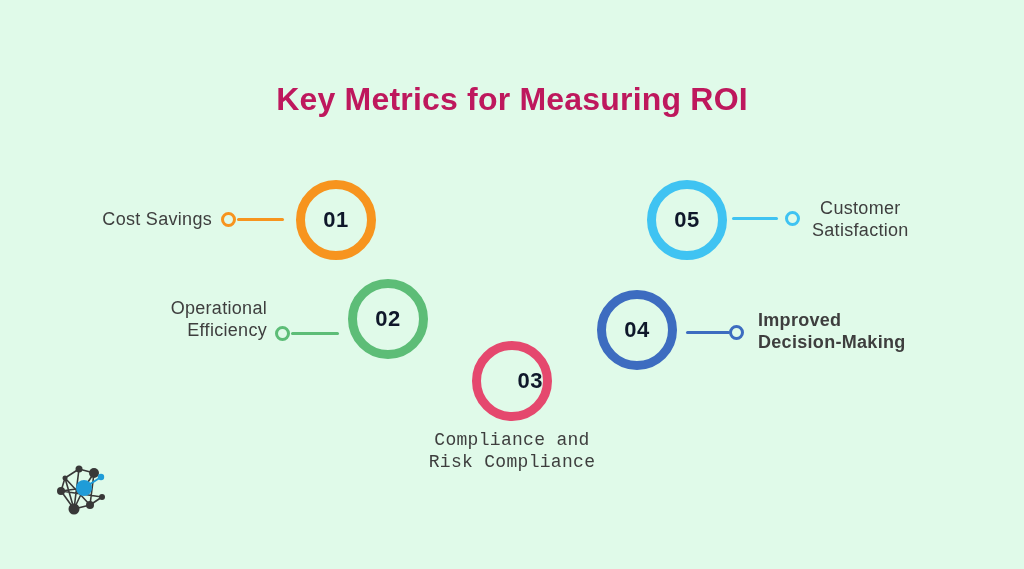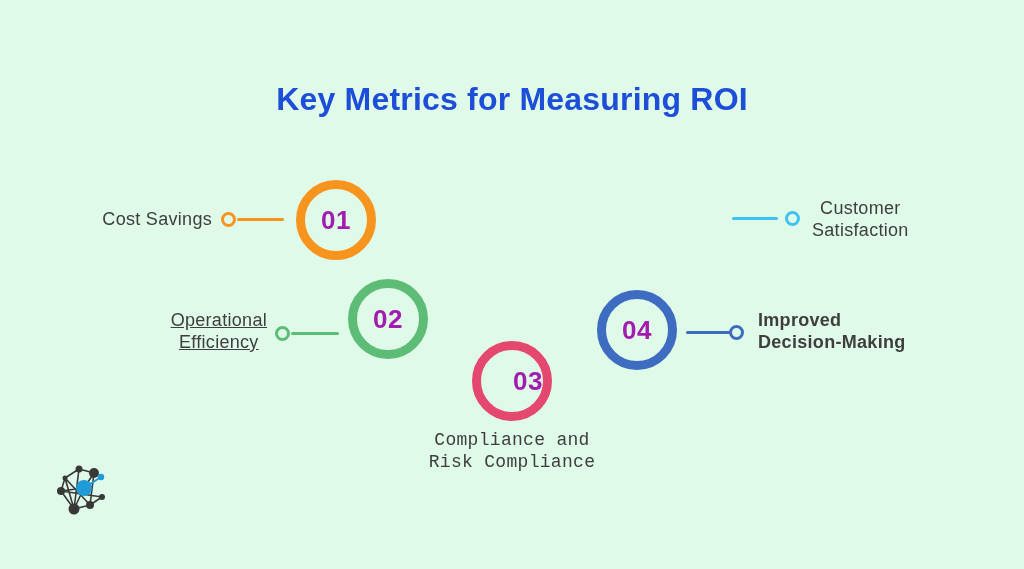--- a/index.html
+++ b/index.html
@@ -15,44 +15,44 @@
 
   .title {
     position: absolute;
     left: 0; right: 0;
     top: 80px;
     margin: 0;
     text-align: center;
     font-size: 32px;
     line-height: 38px;
     font-weight: 800;
-    color: #1d4ed8;
+    color: #be185d;
     letter-spacing: 0.2px;
   }
 
   
   .ring {
     position: absolute;
     width: 62px; height: 62px;
     border: 9px solid var(--c, #888);
     border-radius: 50%;
     display: flex;
     align-items: center;
     justify-content: center;
   }
   .ring-1 { left: 296px; top: 180px; }
   .ring-2 { left: 348px; top: 279px; }
   .ring-3 { left: 472px; top: 341px; justify-content: flex-end; }
   .ring-4 { left: 597px; top: 290px; }
   .ring-5 { left: 647px; top: 180px; }
 
   .num {
-    font-size: 26px;
+    font-size: 22px;
     font-weight: 700;
-    color: #a21caf;
+    color: #0f172a;
     letter-spacing: 0.5px;
   }
 
   
   .line {
     position: absolute;
     height: 3px;
     border-radius: 2px;
     background: var(--c, #888);
   }
@@ -75,21 +75,21 @@
 
   
   .label {
     position: absolute;
     font-size: 18px;
     line-height: 22px;
     letter-spacing: 0.3px;
     color: var(--c, #3e3e3e);
   }
   .lbl-1 { right: 812px; top: 208px; text-align: left; white-space: nowrap; }
-  .lbl-2 { right: 757px; top: 309px; text-align: center; white-space: nowrap; text-decoration: underline; }
+  .lbl-2 { right: 757px; top: 297px; text-align: right; white-space: nowrap; }
   .lbl-3 { left: 362px; width: 300px; top: 429px; text-align: center; font-family: Liberation Mono, monospace; }
   .lbl-4 { left: 758px; top: 309px; text-align: left; white-space: nowrap; font-weight: bold; }
   .lbl-5 { left: 812px; top: 197px; text-align: center; white-space: nowrap; }
 
   .logo {
     position: absolute;
     left: 55px; top: 461px;
     width: 54px; height: 58px;
   }
 </style>
@@ -131,20 +131,23 @@
   <div class="ring ring-4" style="--c: #3d6cc0;">
     <span class="num">04</span>
   </div>
   <span class="line line-4" style="--c: #3d6cc0;"></span>
   <span class="dot dot-4" style="--c: #3d6cc0;"></span>
   <div class="label lbl-4" style="--c: #3e3e3e;">
     <div>Improved</div>
     <div>Decision-Making</div>
   </div>
 
+  <div class="ring ring-5" style="--c: #3fc3f2;">
+    <span class="num">05</span>
+  </div>
   <span class="line line-5" style="--c: #3fc3f2;"></span>
   <span class="dot dot-5" style="--c: #3fc3f2;"></span>
   <div class="label lbl-5" style="--c: #3e3e3e;">
     <div>Customer</div>
     <div>Satisfaction</div>
   </div>
 
   <svg class="logo" viewBox="0 0 54 58" aria-hidden="true">
     <g style="stroke: var(--c,#383838); fill: none; --c: #383838;" stroke-width="1.6">
       <path d="M24 8 L39 12 M24 8 L10 17 M10 17 L6 30 M6 30 L19 48 M19 48 L35 44 M35 44 L47 36

